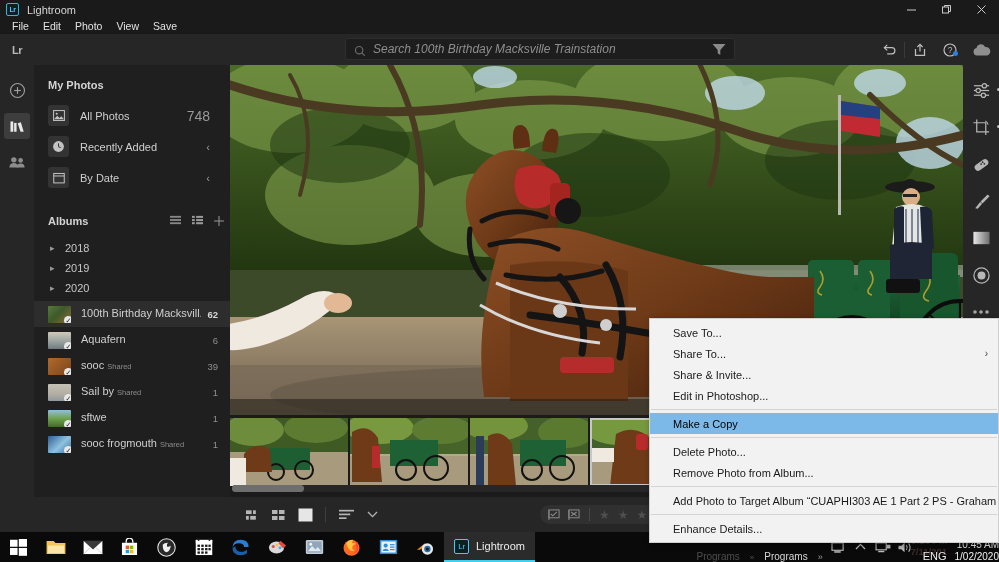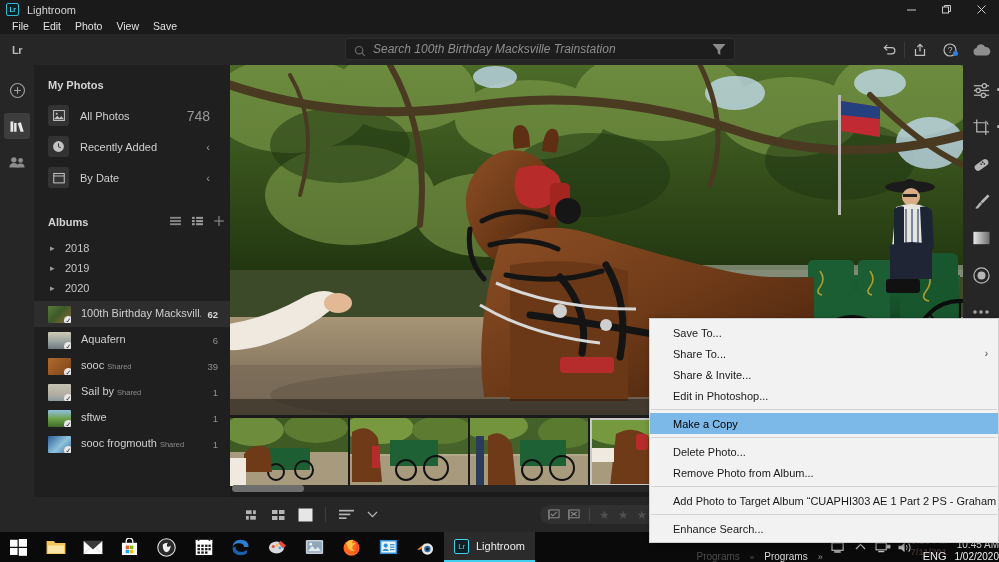--- a/index.html
+++ b/index.html
@@ -80,21 +80,21 @@
   }
   .rail-ic.sel { background: #3d3d3d; }
 
   
   .lpanel {
     position: absolute; top: 65px; left: 34px; width: 196px; height: 432px;
     background: #1f1f1f; overflow: hidden;
   }
   .sec-head {
     font-size: 11px; color: #d3d3d3; font-weight: bold;
-    padding: 14px 0 9px 14px; display: flex; align-items: center;
+    padding: 14px 0 9px 14px; display: flex; 
   }
   .sec-head .ttl { flex: 1; }
   .sec-head .hic { width: 22px; text-align: center; opacity: .7; }
   .nav-row {
     height: 31px; display: flex; align-items: center; padding: 0 20px 0 14px;
     color: #cfcfcf; font-size: 11px;
   }
   .nav-row .tile {
     width: 21px; height: 21px; border-radius: 3px; background: #333;
     display: flex; align-items: center; justify-content: center; margin-right: 11px;
@@ -924,21 +924,21 @@
     </div>
     <div class="ctx-item">
       <span>Remove Photo from Album...</span>
     </div>
     <div class="ctx-sep"></div>
     <div class="ctx-item">
       <span>Add Photo to Target Album “CUAPHI303 AE 1 Part 2  PS - Graham Barnett”</span>
     </div>
     <div class="ctx-sep"></div>
     <div class="ctx-item">
-      <span>Enhance Search...</span>
+      <span>Enhance Details...</span>
     </div>
   </div>
 
   <div class="taskbar">
     <div class="tb-ic">
       <svg width="17" height="17" viewBox="0 0 18 18">
         <rect x="0" y="0.8" width="8" height="7.4" fill="#fff"></rect>
           <rect x="9.3" y="0" width="8.7" height="8.2" fill="#fff"></rect>
         <rect x="0" y="9.5" width="8" height="7.4" fill="#fff"></rect>
           <rect x="9.3" y="9.5" width="8.7" height="8.3" fill="#fff"></rect>

